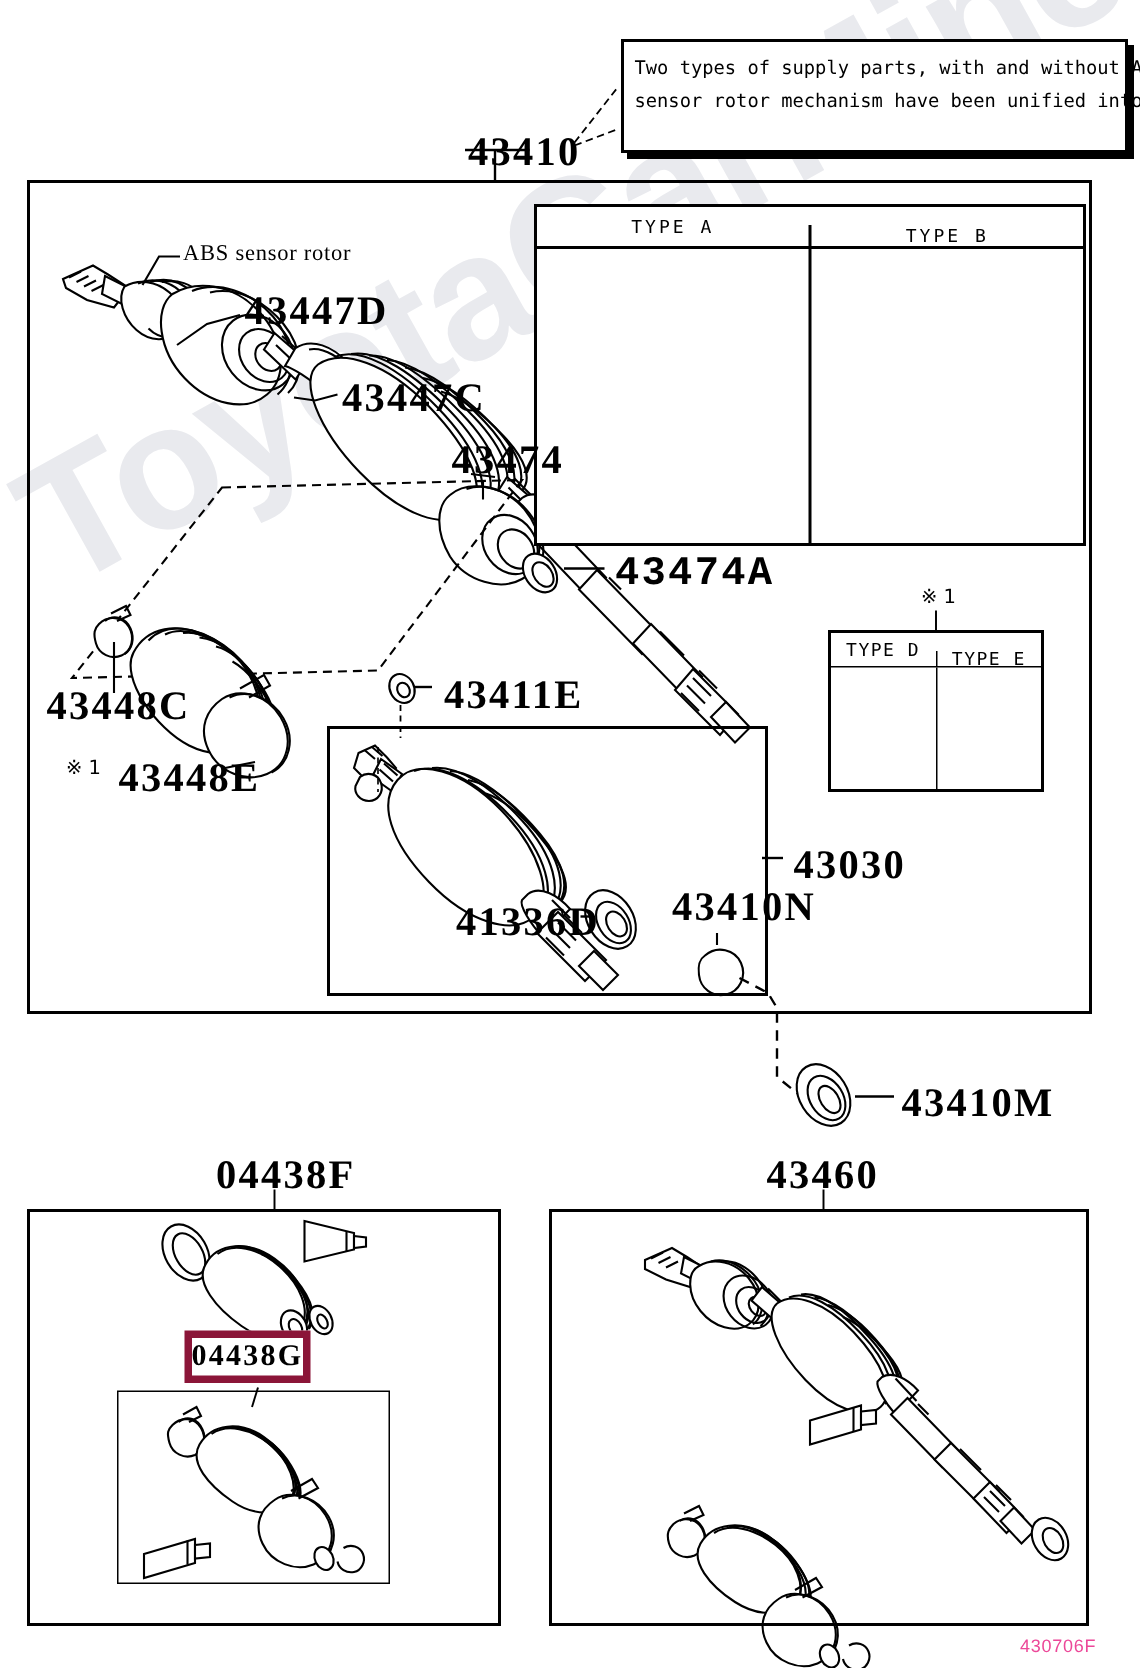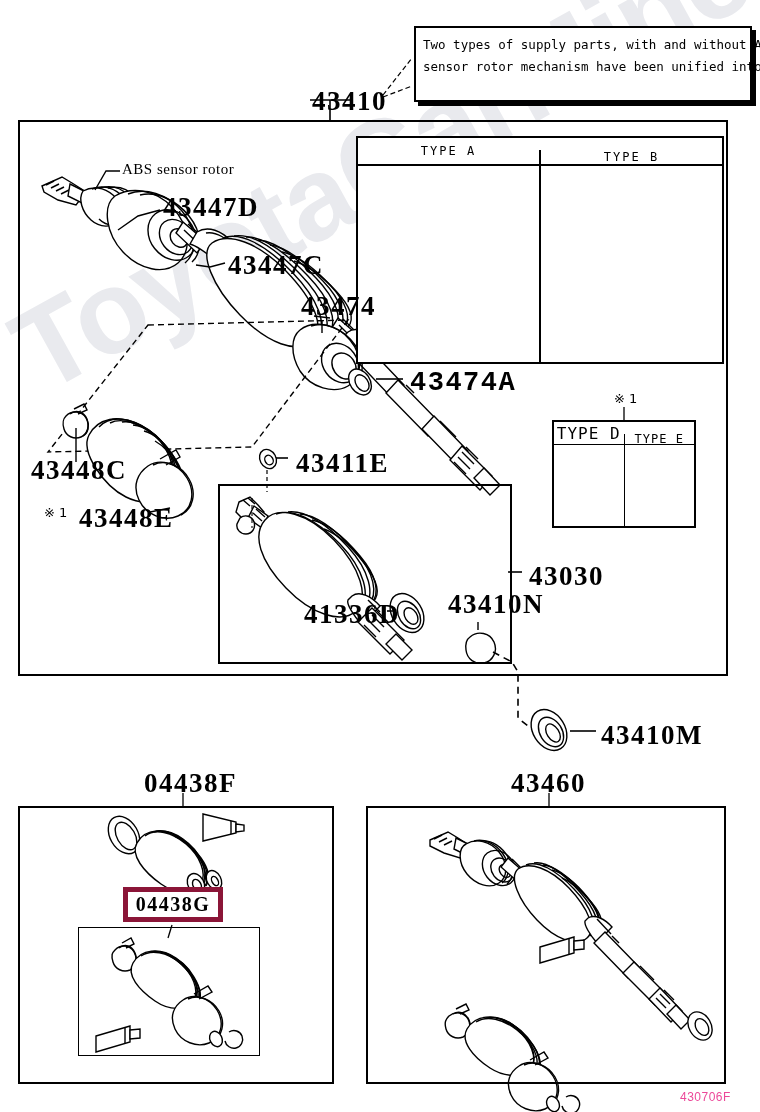--- a/index.html
+++ b/index.html
@@ -469,21 +469,21 @@
     </div>
     <div class="brow">
       <div class="bcell"></div>
       <div class="bcell"></div>
     </div>
   </div>
 
   <div class="tt thin" style="left:552px;top:420px;width:144px;height:108px;">
     <div class="hrow" style="height:22px;border-bottom-width:1.5px;">
       <div class="hcell">
-        <span class="typehdr" style="font-size:16px;letter-spacing:1px;">TYPE  D</span>
+        <span class="typehdr" style="font-size:12px;letter-spacing:1px;">TYPE  D</span>
       </div>
       <div class="hcell" style="border-left-width:1.5px;">
         <span class="typehdr" style="font-size:12px;letter-spacing:1px;">TYPE  E</span>
       </div>
     </div>
     <div class="brow" style="height:calc(100% - 22px);">
       <div class="bcell"></div>
       <div class="bcell" style="border-left-width:1.5px;"></div>
     </div>
   </div>
@@ -528,19 +528,19 @@
   <div class="pn" style="left:448px;top:589px;text-align:right;">43410N</div>
 
   <div class="pn" style="left:601px;top:720px;">43410M</div>
 
   <div class="ref-mark" style="left:614px;top:391px;">※ 1</div>
 
   <div class="pn" style="left:144px;top:768px;">04438F</div>
 
   <div class="pn" style="left:511px;top:768px;">43460</div>
 
-  <div class="hilite" style="left:123px;top:887px;width:100px;height:35px;border:5px solid #8B1538;">
+  <div class="hilite" style="left:123px;top:887px;width:84px;height:35px;border:5px solid #8B1538;">
     <span class="txt">04438G</span>
   </div>
 
   <div class="footer-code" style="left:680px;top:1090px;">430706F</div>
 
 </div>
 
 </body></html>

